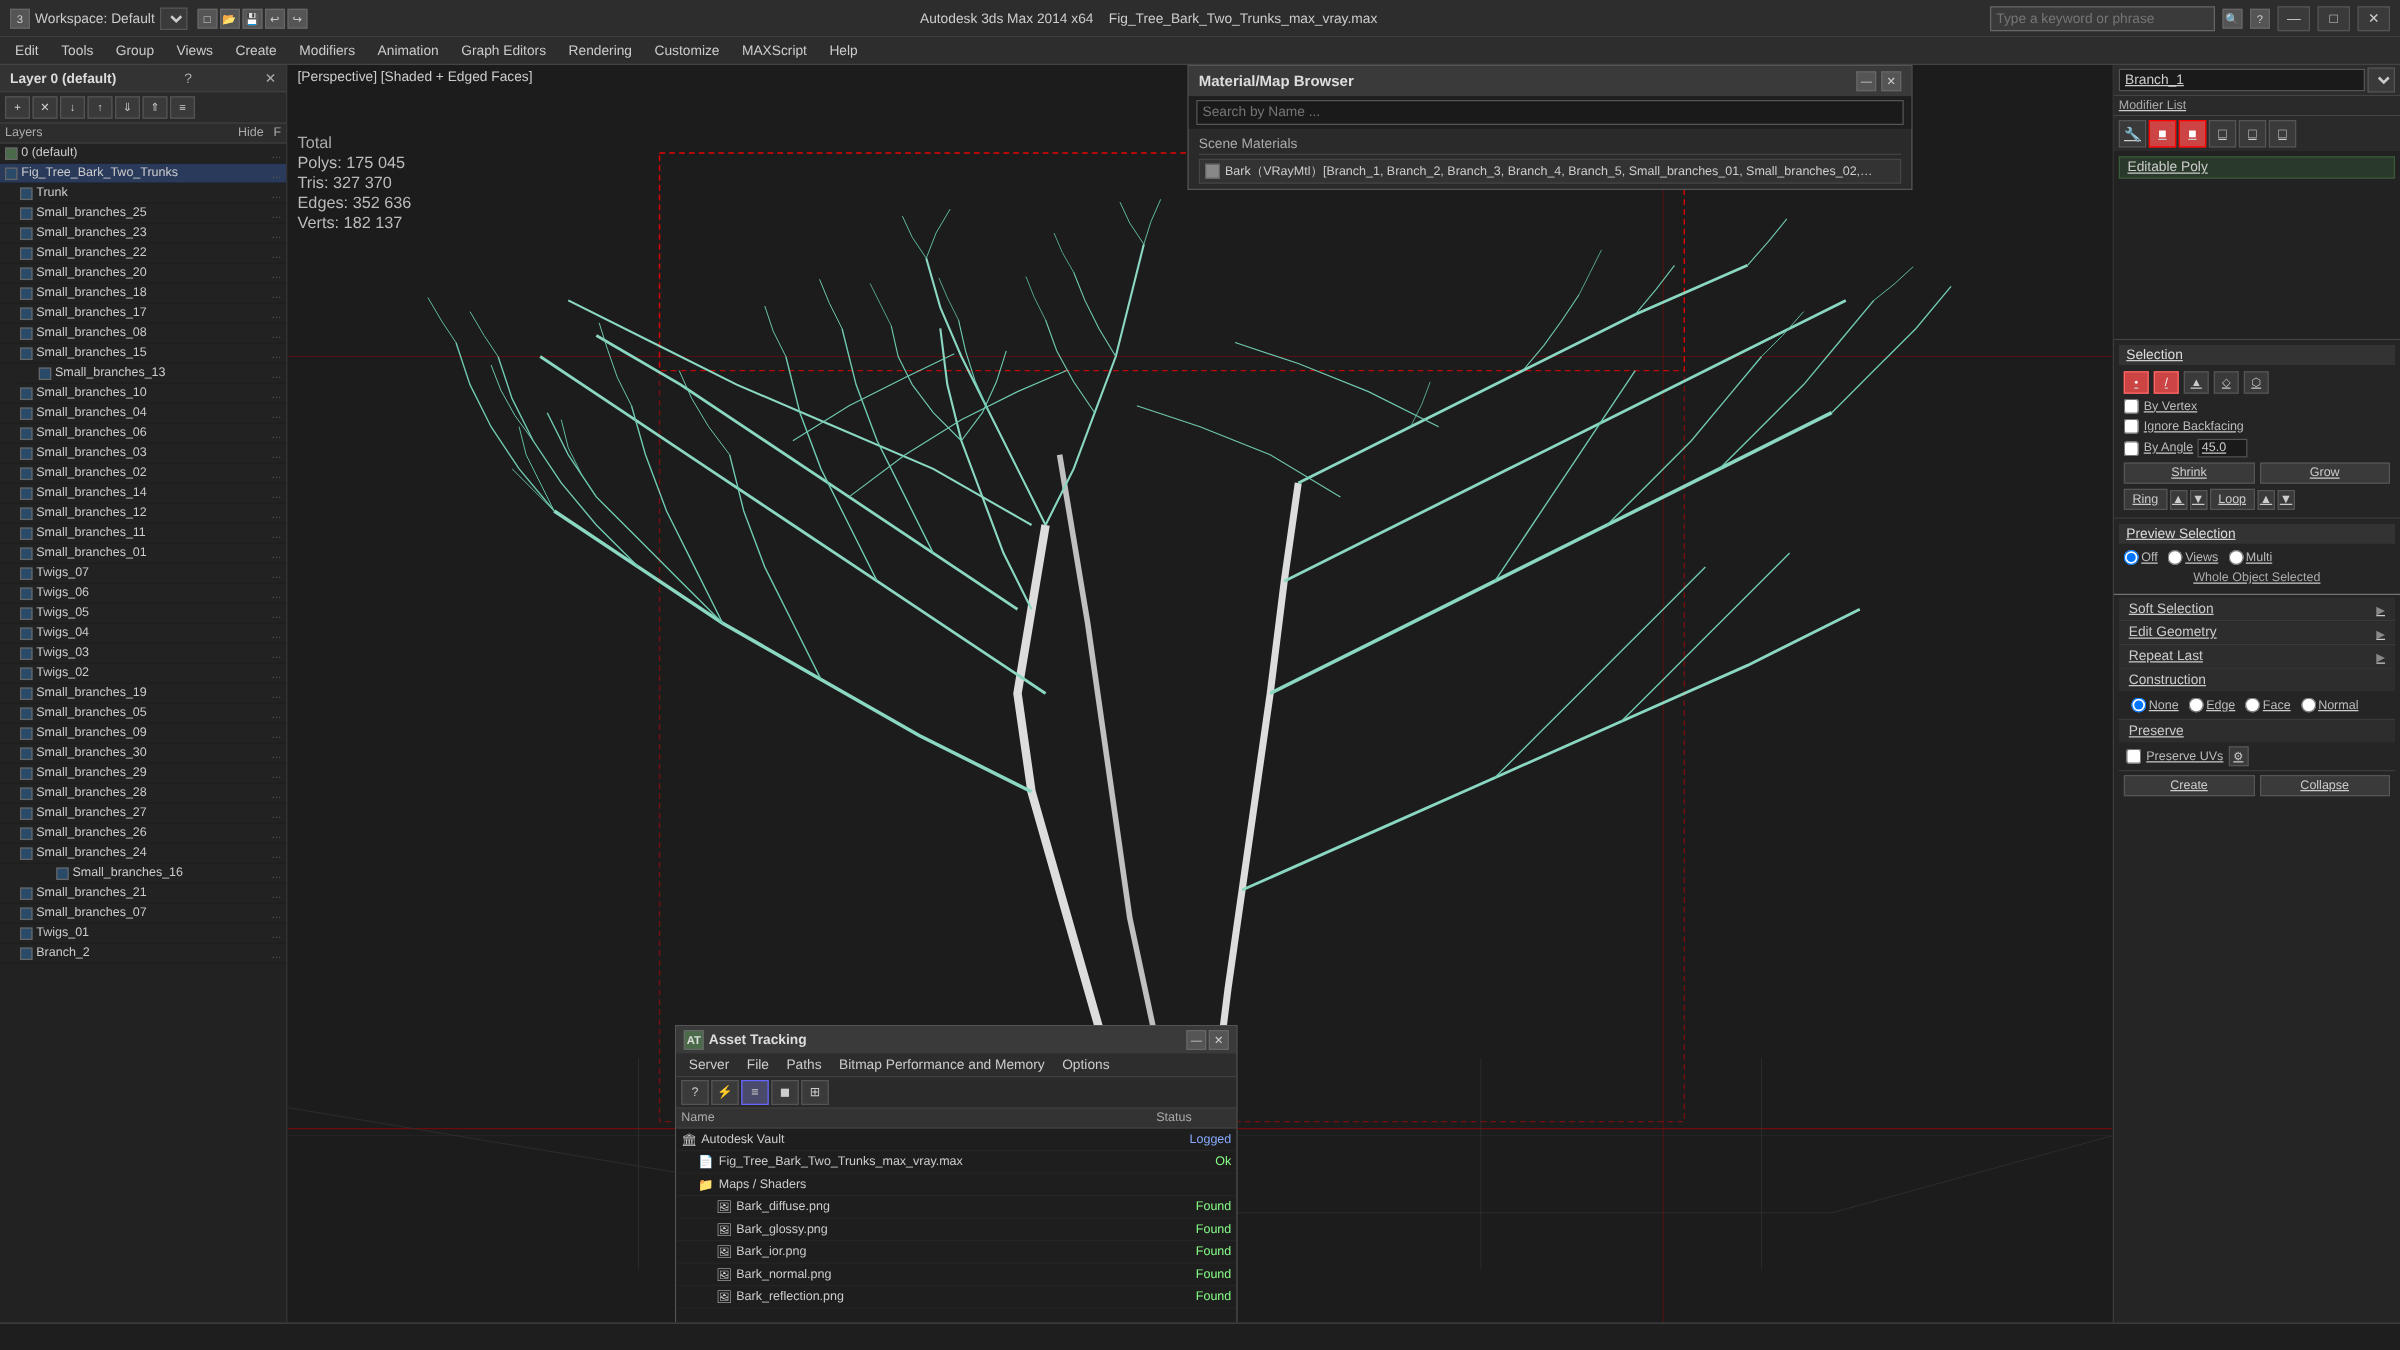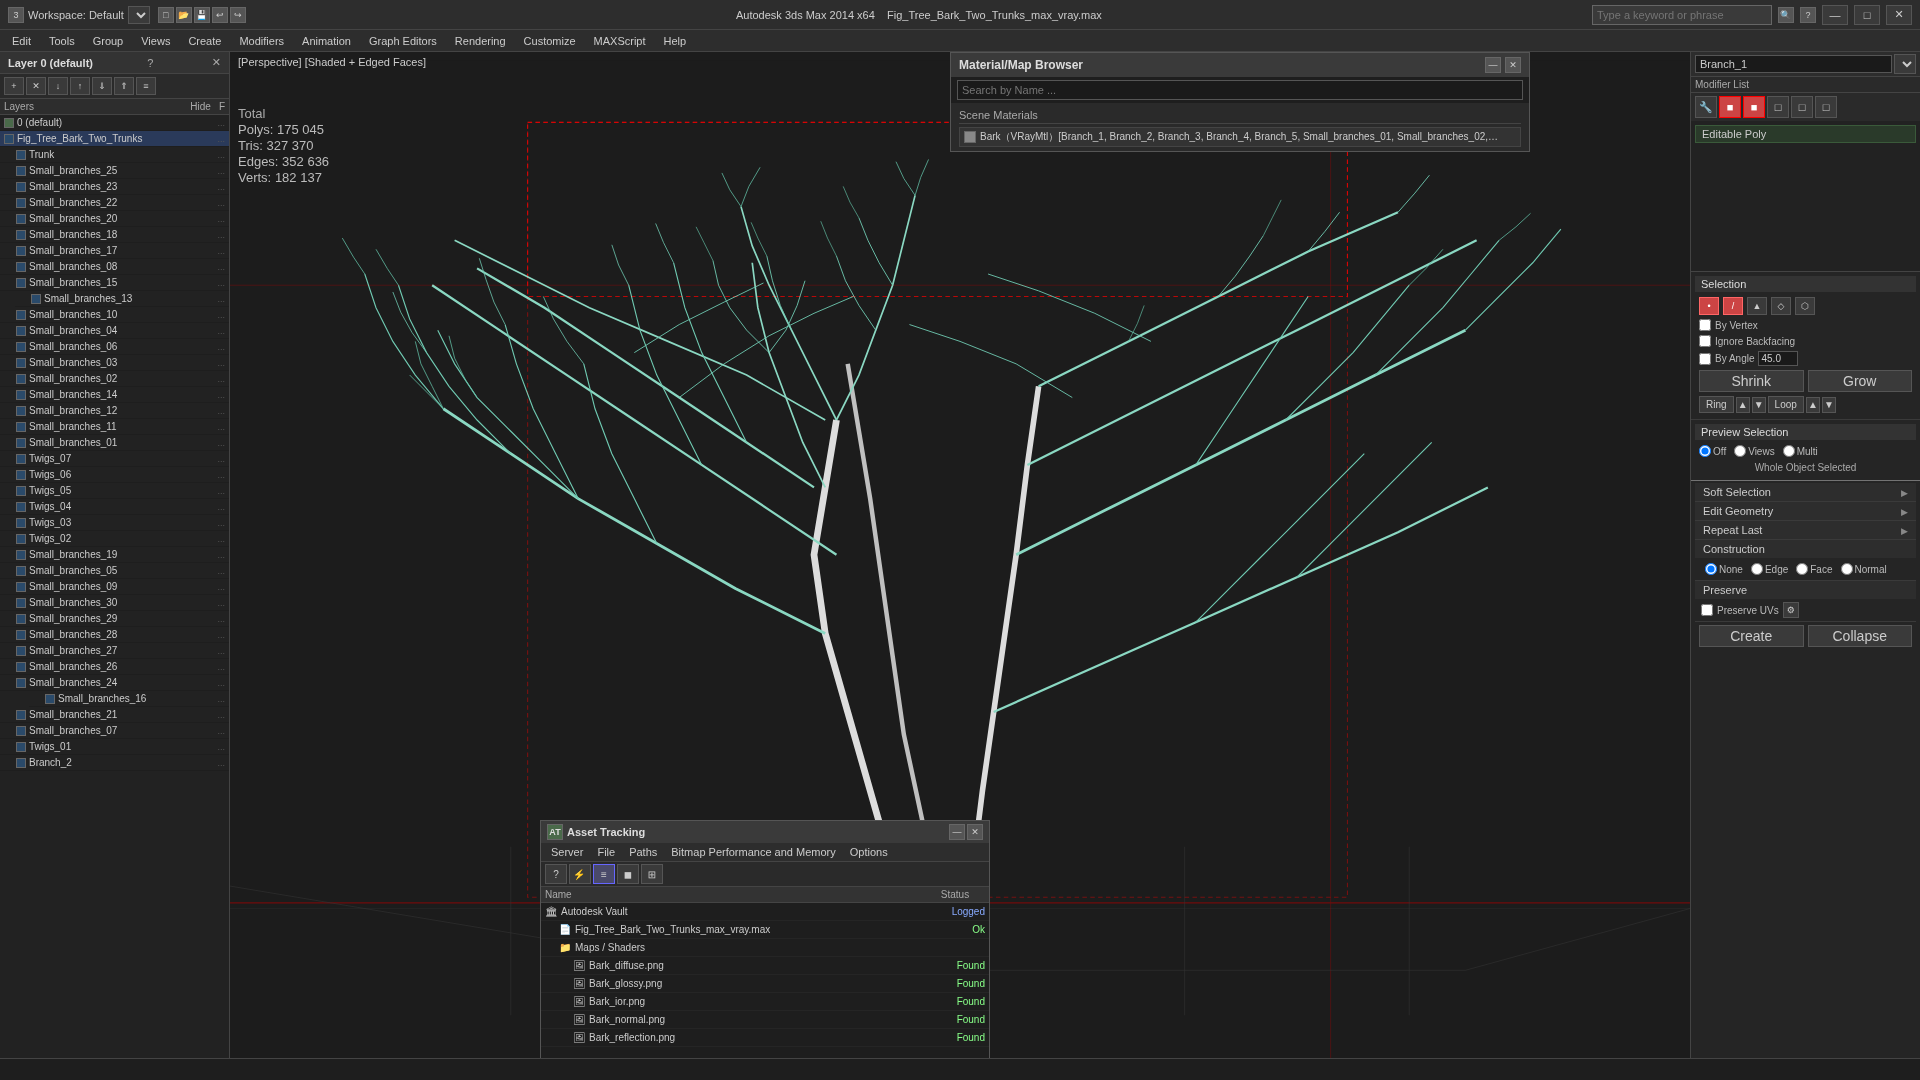--- a/index.html
+++ b/index.html
@@ -40,41 +40,41 @@
     .layer-list { flex: 1; overflow-y: auto; background: #222; }
     .layer-list::-webkit-scrollbar { width: 8px; }
     .layer-list::-webkit-scrollbar-track { background: #1a1a1a; }
     .layer-list::-webkit-scrollbar-thumb { background: #444; }
     .layer-item { display: flex; align-items: center; padding: 1px 4px; cursor: pointer; min-height: 16px; border-bottom: 1px solid #1e1e1e; }
     .layer-item.active { background: #2a3a5a; }
     .layer-name { flex: 1; font-size: 10px; color: #ccc; white-space: nowrap; overflow: hidden; text-overflow: ellipsis; }
     .layer-scroll-bottom { display: flex; justify-content: space-between; padding: 2px 4px; background: #2a2a2a; border-top: 1px solid #444; font-size: 10px; }
 
     
-    #right-panel { width: 230px; background: #252525; border-left: 1px solid #444; display: flex; flex-direction: column; flex-shrink: 0; }
+    #right-panel { width: 230px; background: #252525; border-left: 1px solid #444; display: flex; flex-direction: column; flex-shrink: 0; text-decoration: underline; }
     #right-top { height: 220px; background: #252525; border-bottom: 1px solid #444; display: flex; flex-direction: column; }
     #modifier-header { display: flex; align-items: center; padding: 2px 4px; background: #2d2d2d; border-bottom: 1px solid #444; }
     #modifier-name { flex: 1; font-size: 11px; color: #ddd; padding: 2px 4px; background: #1a1a1a; border: 1px solid #555; }
     #modifier-panel { flex: 1; background: #222; padding: 4px; }
     .modifier-list-item { padding: 2px 6px; font-size: 11px; color: #ccc; background: #2a3a2a; border: 1px solid #3a5a3a; cursor: pointer; }
 
     
     #right-icon-row { display: flex; gap: 2px; padding: 3px 4px; background: #2a2a2a; }
     .right-icon { width: 22px; height: 22px; background: #3a3a3a; border: 1px solid #555; display: flex; align-items: center; justify-content: center; font-size: 11px; cursor: pointer; color: #ccc; }
     .right-icon.active { background: #c44; border-color: #f00; }
 
     
     #selection-panel { padding: 4px; border-bottom: 1px solid #3a3a3a; }
     .panel-section-title { background: #333; padding: 2px 6px; font-size: 11px; color: #ddd; margin-bottom: 3px; cursor: pointer; }
     .panel-row { display: flex; align-items: center; padding: 2px 4px; gap: 4px; font-size: 11px; }
     .panel-row label { color: #bbb; font-size: 10px; }
     input[type="checkbox"] { width: 12px; height: 12px; }
     .angle-input { width: 40px; background: #1a1a1a; border: 1px solid #555; color: #ccc; font-size: 10px; padding: 1px 2px; }
     .shrink-grow-row { display: flex; gap: 4px; padding: 2px 4px; }
-    .panel-btn { background: #3a3a3a; border: 1px solid #555; color: #ccc; font-size: 14px; padding: 2px 12px; cursor: pointer; flex: 1; text-align: center; }
+    .panel-btn { background: #3a3a3a; border: 1px solid #555; color: #ccc; font-size: 10px; padding: 2px 12px; cursor: pointer; flex: 1; text-align: center; }
     .ring-loop-row { display: flex; align-items: center; gap: 2px; padding: 2px 4px; }
     .ring-loop-btn { background: #3a3a3a; border: 1px solid #555; color: #ccc; font-size: 10px; padding: 2px 6px; cursor: pointer; }
     .spinner-btn { background: #3a3a3a; border: 1px solid #555; color: #ccc; font-size: 10px; width: 14px; height: 16px; display: flex; align-items: center; justify-content: center; cursor: pointer; }
 
     
     #preview-section { padding: 4px; border-bottom: 1px solid #737373; }
     .radio-row { display: flex; gap: 8px; padding: 2px 4px; }
     .radio-item { display: flex; align-items: center; gap: 2px; font-size: 10px; color: #bbb; }
     input[type="radio"] { width: 12px; height: 12px; }
 
@@ -111,21 +111,21 @@
     #asset-tracking { position: absolute; bottom: 0; right: 700px; width: 450px; height: 260px; background: #2a2a2a; border: 1px solid #555; z-index: 100; display: flex; flex-direction: column; }
     #at-header { background: #3a3a3a; padding: 3px 6px; display: flex; align-items: center; justify-content: space-between; }
     #at-title { font-size: 11px; color: #ddd; font-weight: bold; display: flex; align-items: center; gap: 4px; }
     #at-menubar { display: flex; gap: 2px; padding: 2px 4px; background: #2d2d2d; border-bottom: 1px solid #444; }
     .at-menu { font-size: 11px; color: #ccc; padding: 1px 6px; cursor: pointer; }
     #at-toolbar { display: flex; gap: 2px; padding: 2px 4px; background: #2a2a2a; border-bottom: 1px solid #444; }
     .at-tool-btn { width: 22px; height: 20px; background: #3a3a3a; border: 1px solid #555; display: flex; align-items: center; justify-content: center; font-size: 10px; cursor: pointer; color: #ccc; }
     .at-tool-btn.active { background: #4a4a6a; border-color: #66f; }
     #at-table-header { display: flex; background: #333; border-bottom: 1px solid #444; padding: 2px 4px; font-size: 10px; color: #aaa; }
     #at-table-header span:first-child { flex: 1; }
-    #at-table-header span:last-child { width: 60px; text-align: center; }
+    #at-table-header span:last-child { width: 60px; text-align: left; }
     #at-body { flex: 1; overflow-y: auto; background: #1e1e1e; }
     #at-body::-webkit-scrollbar { width: 6px; }
     #at-body::-webkit-scrollbar-thumb { background: #444; }
     .at-row { display: flex; align-items: center; padding: 1px 4px; min-height: 18px; border-bottom: 1px solid #252525; font-size: 10px; }
     .at-row .at-name { flex: 1; color: #ccc; }
     .at-row .at-status { width: 60px; text-align: right; color: #8f8; font-size: 10px; }
     #at-footer { display: flex; background: #2a2a2a; border-top: 1px solid #444; padding: 2px 4px; }
     .at-scroll-btn { width: 14px; height: 14px; background: #3a3a3a; border: 1px solid #555; display: flex; align-items: center; justify-content: center; font-size: 9px; cursor: pointer; color: #ccc; }
 
     

